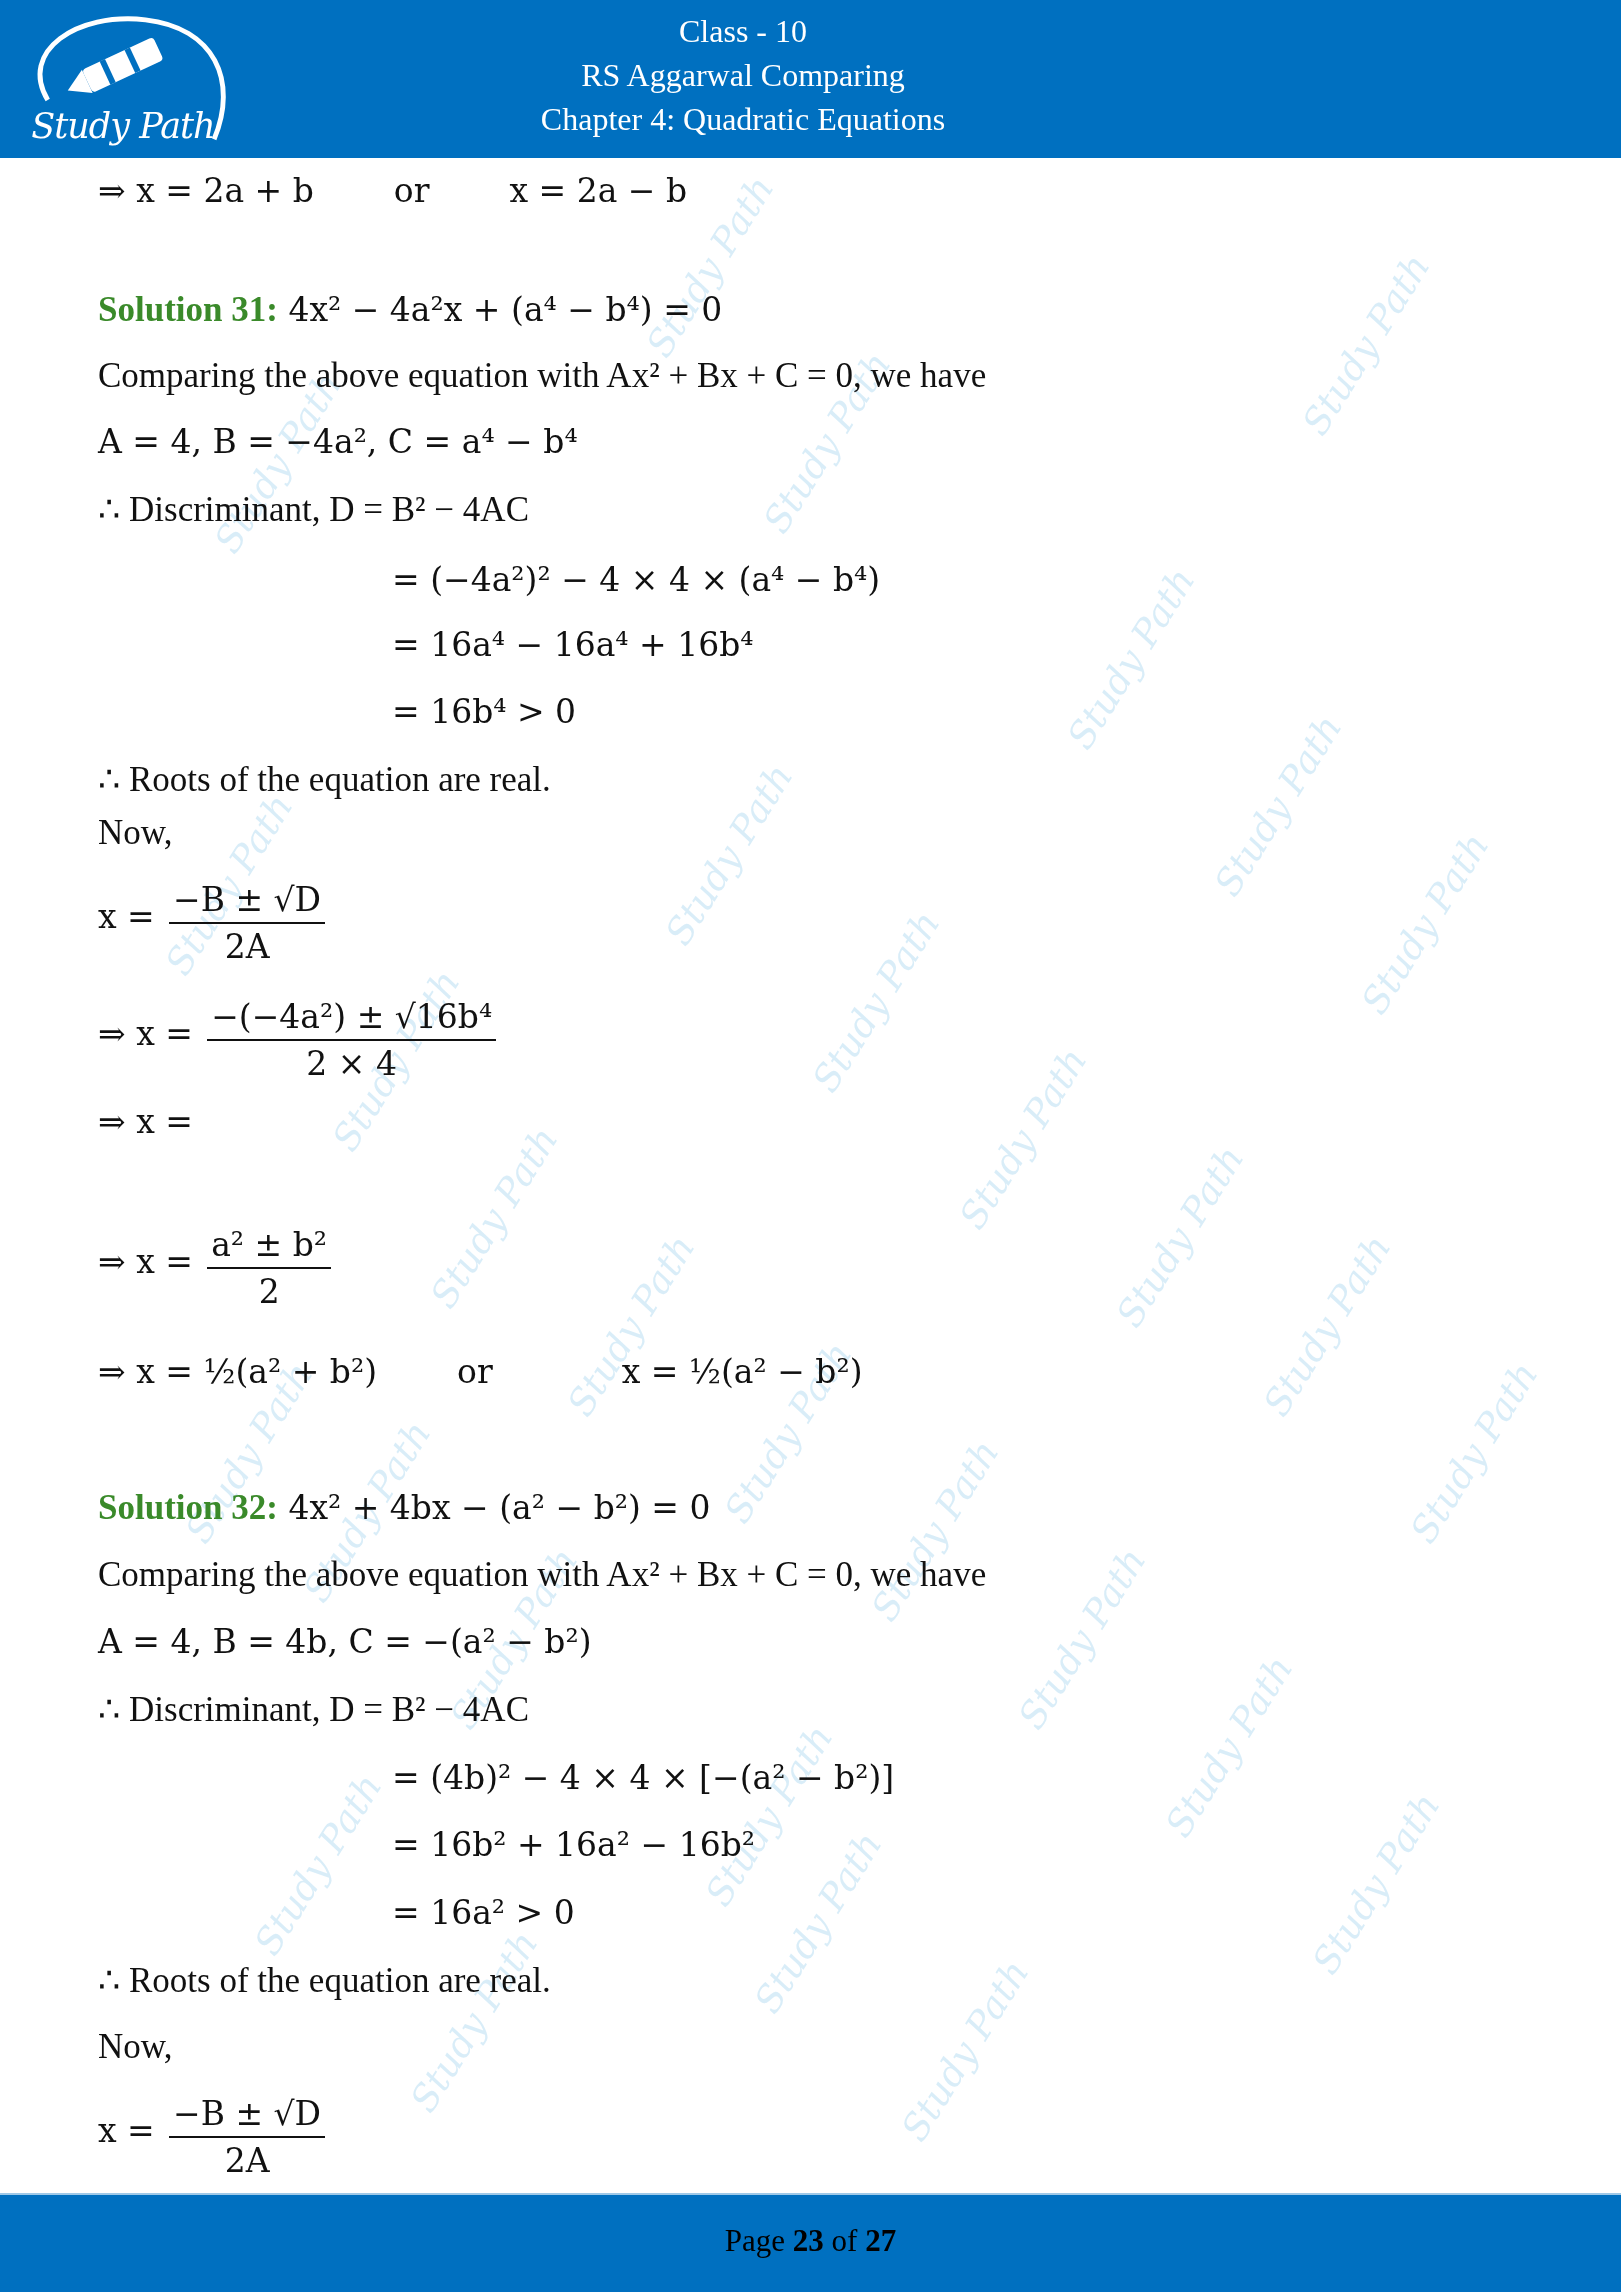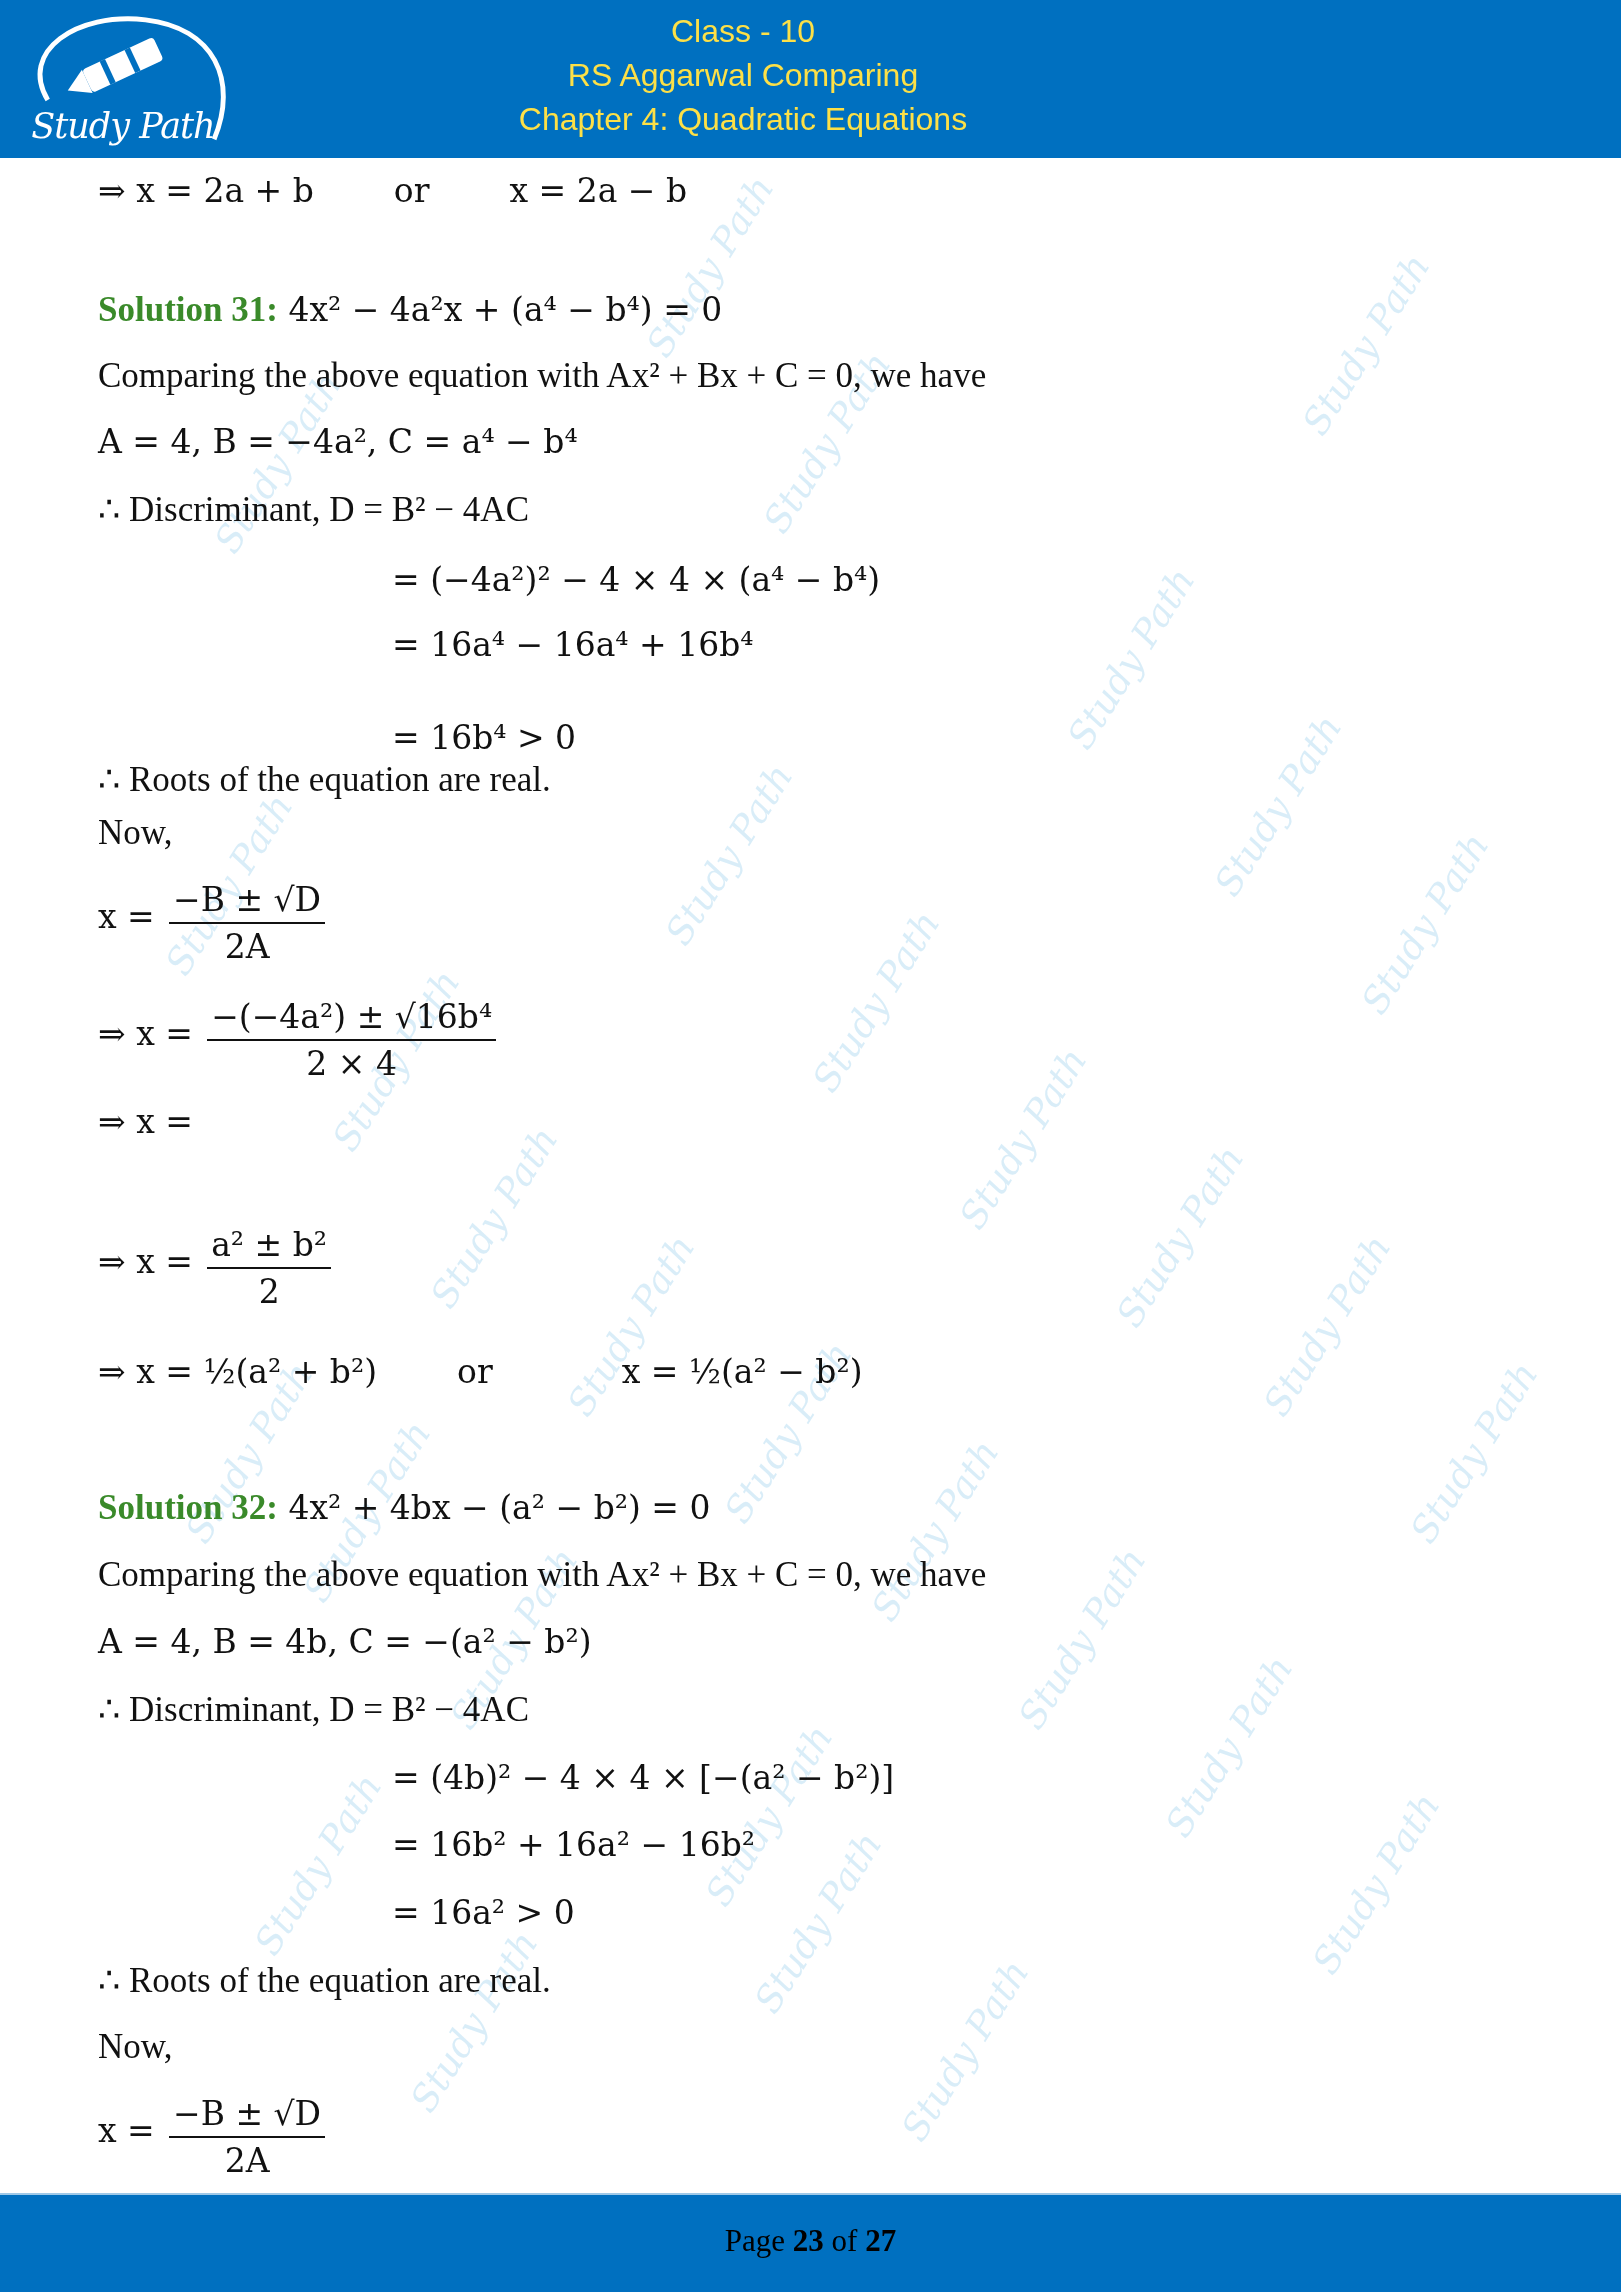--- a/index.html
+++ b/index.html
@@ -8,21 +8,21 @@
     background: #ffffff;
     font-family: "DejaVu Serif", "Liberation Serif", serif;
     color: #111;
   }
   .header {
     position: absolute; left: 0; top: 0; width: 1621px; height: 158px;
     background: #0070C0;
   }
   .header-line {
     position: absolute; left: 0; width: 1486px; text-align: center;
-    color: #fde047; font-family: Liberation Sans, sans-serif;
+    color: #ffffff; font-family: Liberation Serif, serif;
     font-size: 32px; line-height: 39px;
   }
   .logo { position: absolute; left: 17.6px; top: 11.8px; width: 218px; height: 137px; }
   .logo-text {
     position: absolute; left: 13.7px; top: 94px; color: #fff;
     font-family: "DejaVu Serif", serif; font-style: italic; font-size: 35px;
     letter-spacing: -1px;
   }
   .footer {
     position: absolute; left: 0; top: 2193px; width: 1621px; height: 100px;
@@ -123,21 +123,21 @@
 
 <div class="line" style="left:98px;top:288px">
   <span class="sol">Solution 31:</span>
   <span class="m">4x² − 4a²x + (a⁴ − b⁴) = 0</span>
 </div>
 <div class="line text" style="left:98px;top:354px">Comparing the above equation with Ax² + Bx + C = 0, we have</div>
 <div class="line m" style="left:98px;top:420px">A = 4, B = −4a², C = a⁴ − b⁴</div>
 <div class="line text" style="left:98px;top:488px">∴ Discriminant, D = B² − 4AC</div>
 <div class="line m" style="left:392px;top:558px">= (−4a²)² − 4 × 4 × (a⁴ − b⁴)</div>
 <div class="line m" style="left:392px;top:623px">= 16a⁴ − 16a⁴ + 16b⁴</div>
-<div class="line m" style="left:392px;top:716px">= 16b⁴ &gt; 0</div>
+<div class="line m" style="left:392px;top:690px">= 16b⁴ &gt; 0</div>
 <div class="line text" style="left:98px;top:758px">∴ Roots of the equation are real.</div>
 <div class="line text" style="left:98px;top:811px">Now,</div>
 
 <div class="line m" style="left:98px;top:869px">
   <span>x =</span>
   <span class="frac">
     <span class="num">−B ± √D</span>
     <span class="den">2A</span>
   </span>
 </div>

